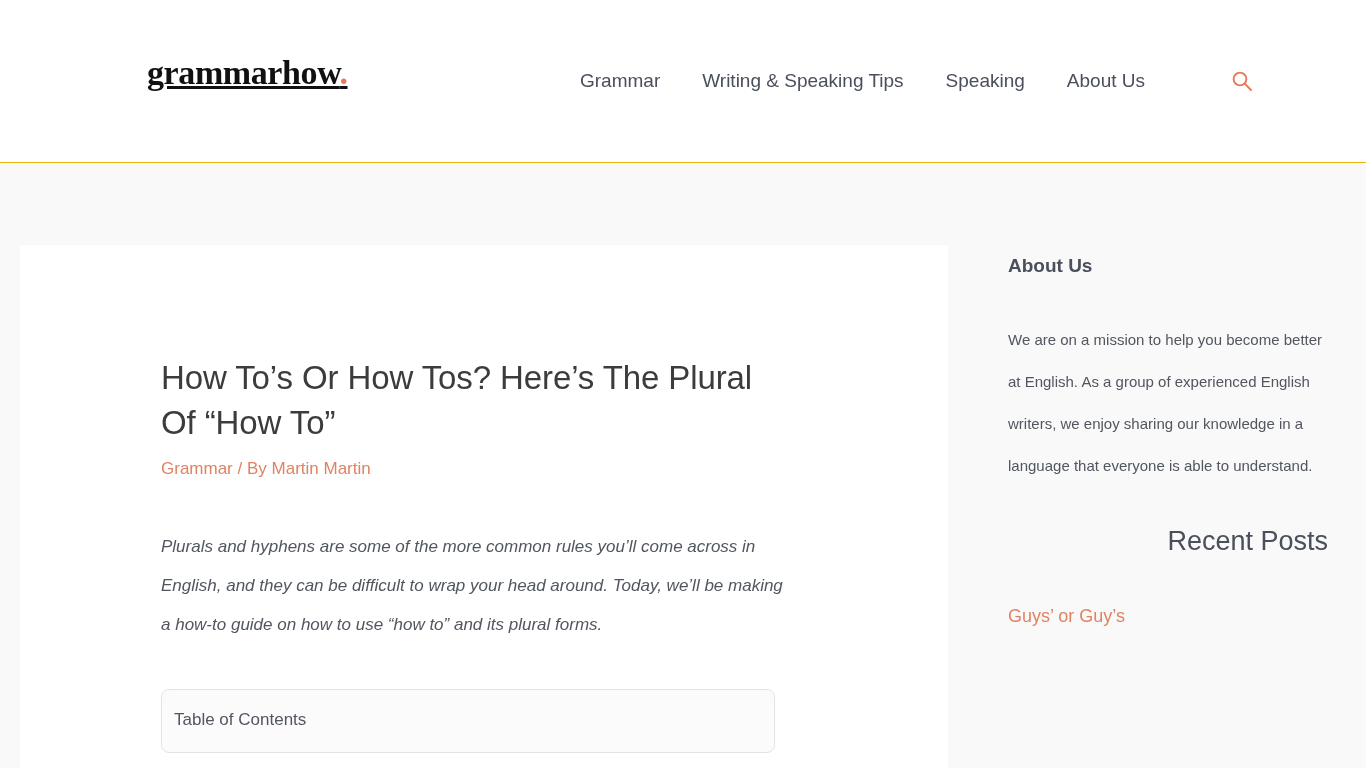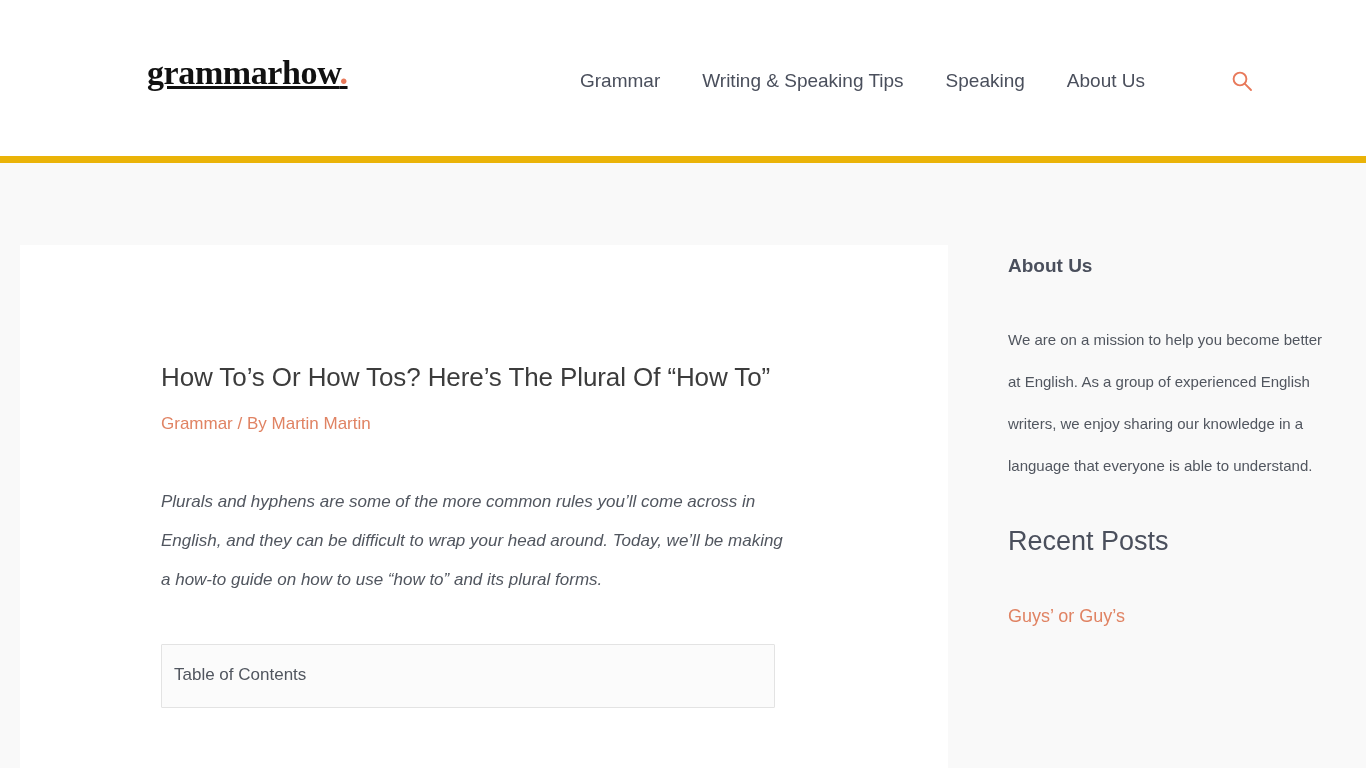--- a/index.html
+++ b/index.html
@@ -14,21 +14,21 @@
     font-family: "Liberation Sans", sans-serif;
     background: #f9f9f9;
     color: #4a4f5c;
     -webkit-font-smoothing: antialiased;
   }
 
   
   .site-header {
     height: 163px;
     background: #ffffff;
-    border-bottom: 7px solid #eab308;
+    border-bottom: 1px solid #eab308;
     display: flex;
     align-items: center;
     position: relative;
   }
 
   .logo {
     position: absolute;
     left: 147px;
     top: 56px;
     font-family: "Liberation Serif", serif;
@@ -83,21 +83,21 @@
     width: 928px;
     min-height: 800px;
     background: #ffffff;
   }
 
   .article {
     padding: 110px 161px 0 141px;
   }
 
   .post-title {
-    font-size: 26px;
+    font-size: 33px;
     line-height: 45px;
     font-weight: 400;
     color: #3c3c3c;
     letter-spacing: -0.1px;
     margin-bottom: 12px;
   }
 
   .post-meta {
     font-size: 17px;
     line-height: 24px;
@@ -113,21 +113,21 @@
     font-size: 17px;
     line-height: 39px;
     color: #51565f;
     font-style: italic;
   }
 
   .toc-box {
     margin-top: 45px;
     width: 614px;
     border: 1px solid #e3e3e3;
-    border-radius: 1px;
+    border-radius: 8px;
     background: #fbfbfb;
     padding: 18px 20px 20px 12px;
   }
   .toc-title {
     font-size: 17px;
     line-height: 24px;
     color: #51565f;
   }
 
   
@@ -147,20 +147,21 @@
     color: #4a4f5c;
     margin-bottom: 40px;
   }
 
   .widget-title-large {
     font-size: 27px;
     line-height: 36px;
     font-weight: 400;
     color: #4a4f5c;
     margin-bottom: 44px;
+    text-align: right;
   }
 
   .widget-text {
     font-size: 15px;
     line-height: 42px;
     color: #51565f;
   }
 
   .recent-list { list-style: none; }
   .recent-list li { margin-bottom: 26px; }

